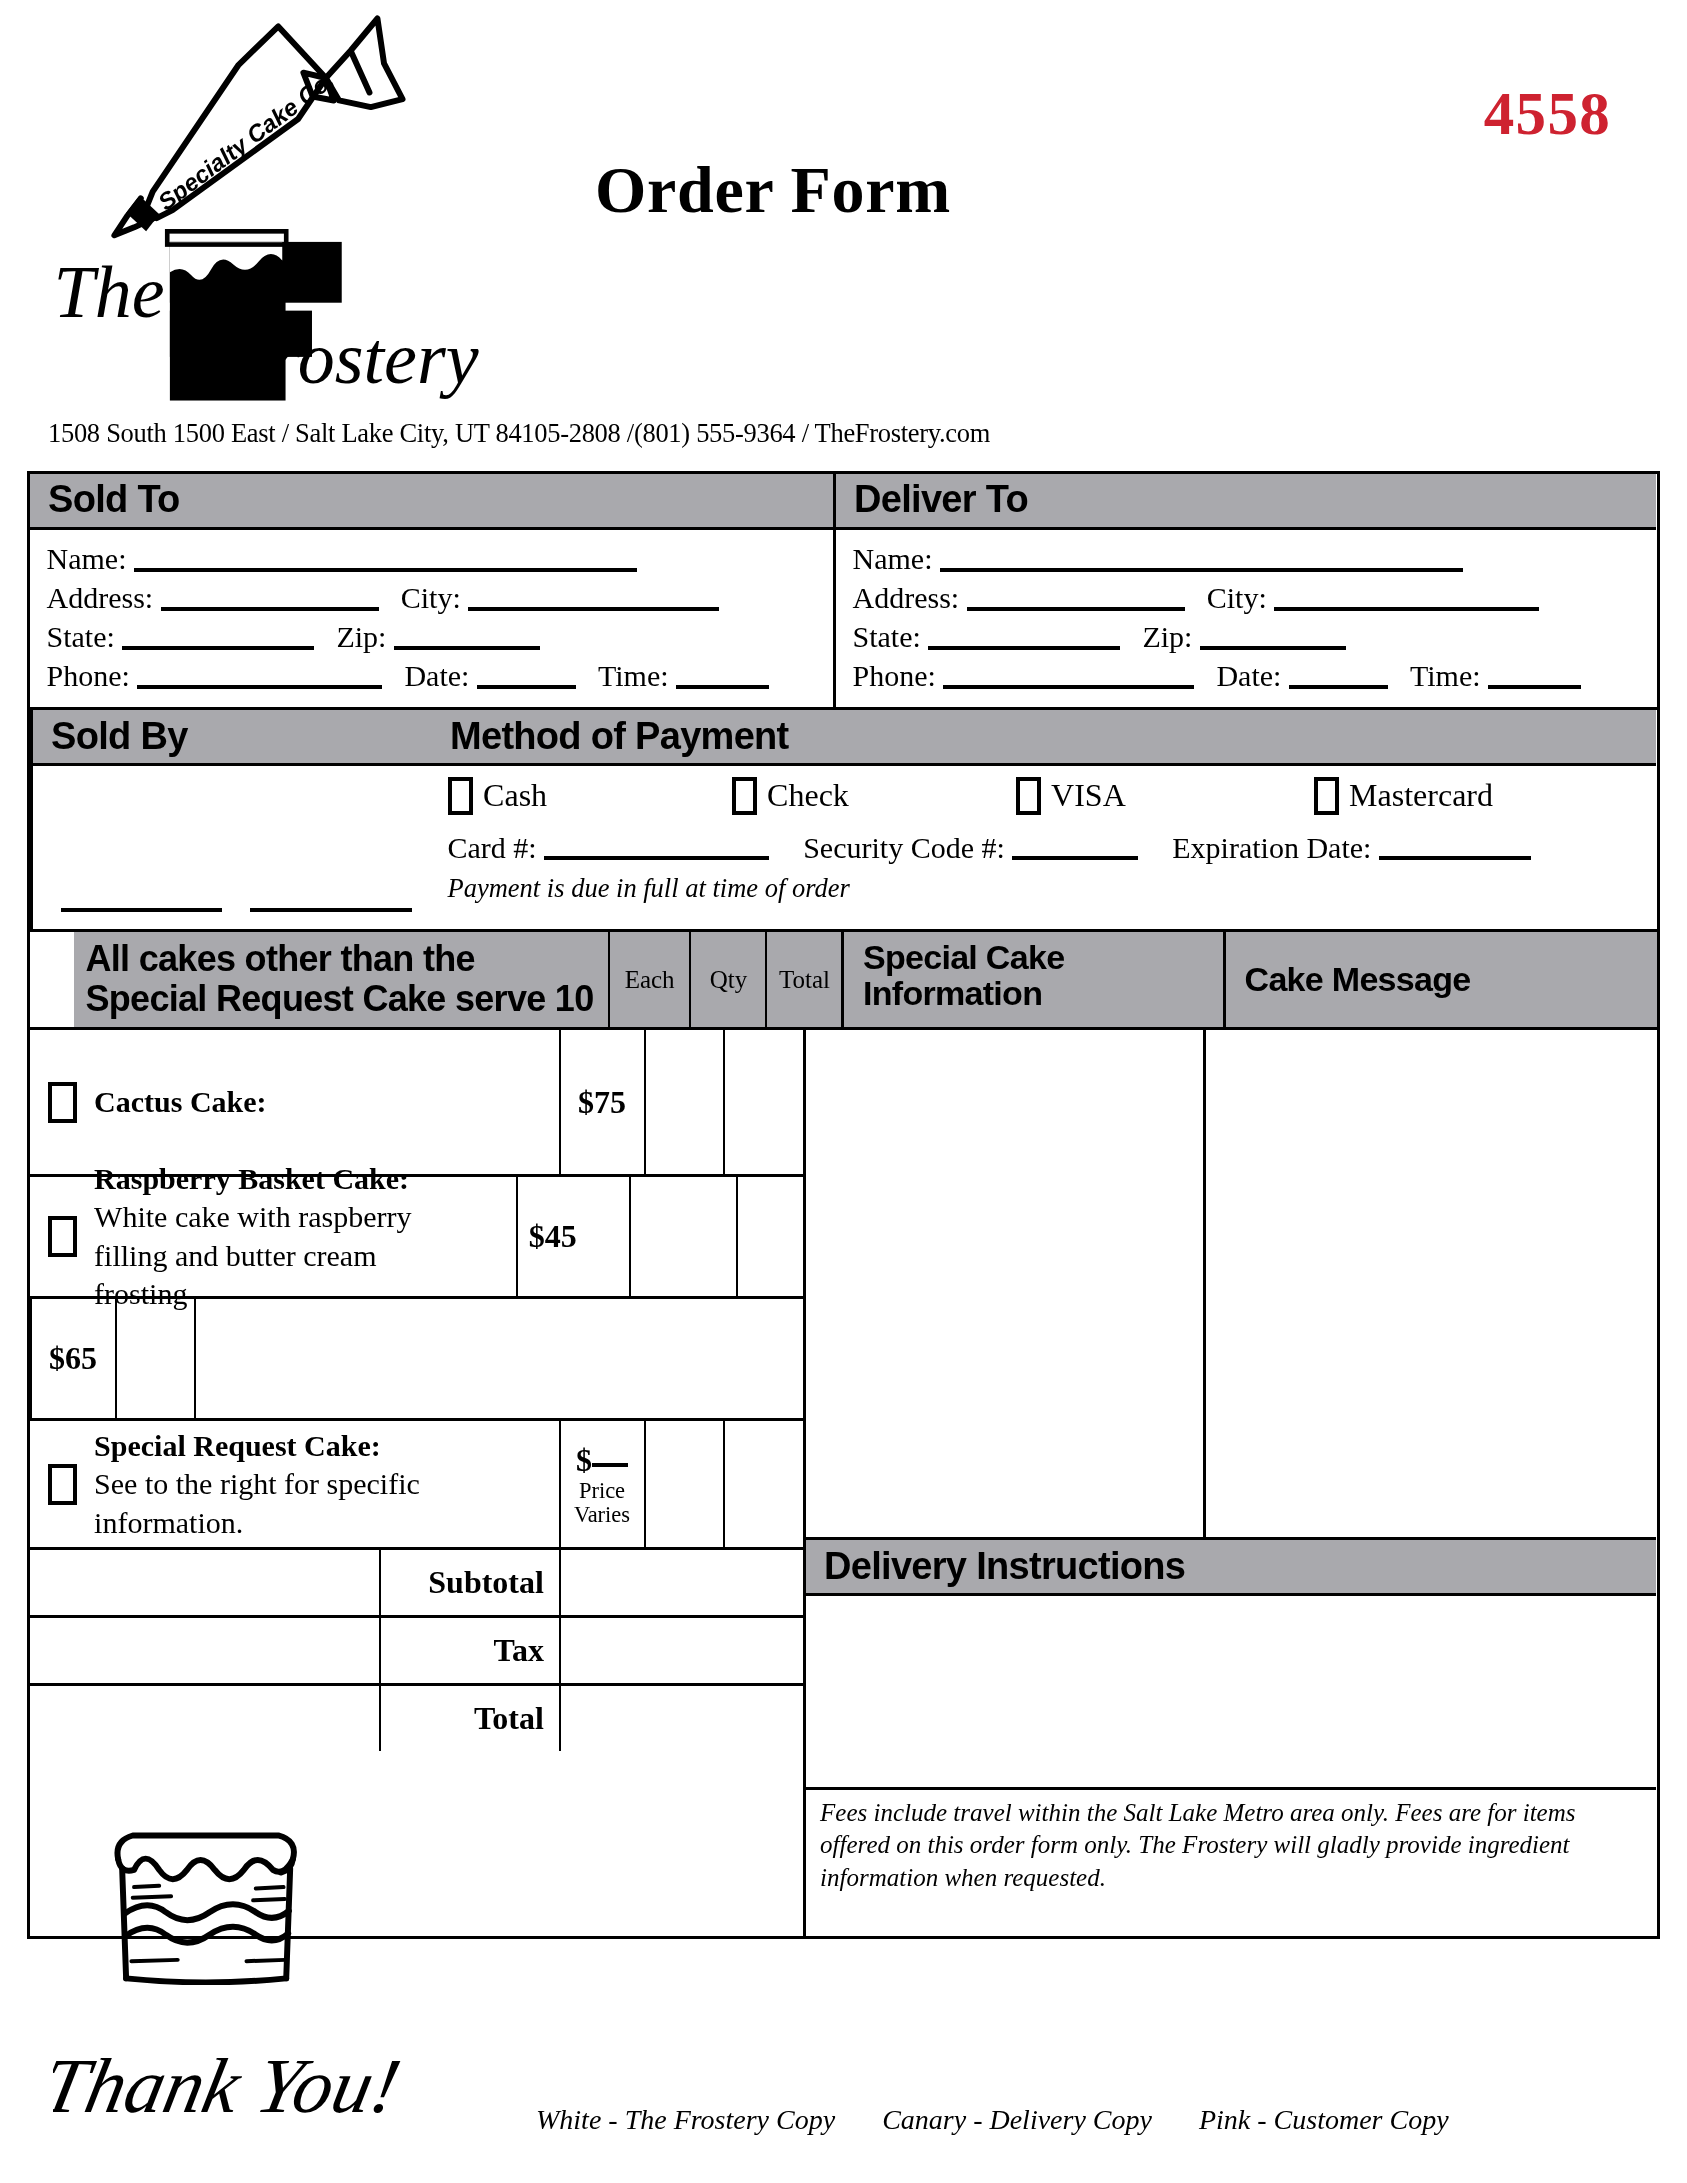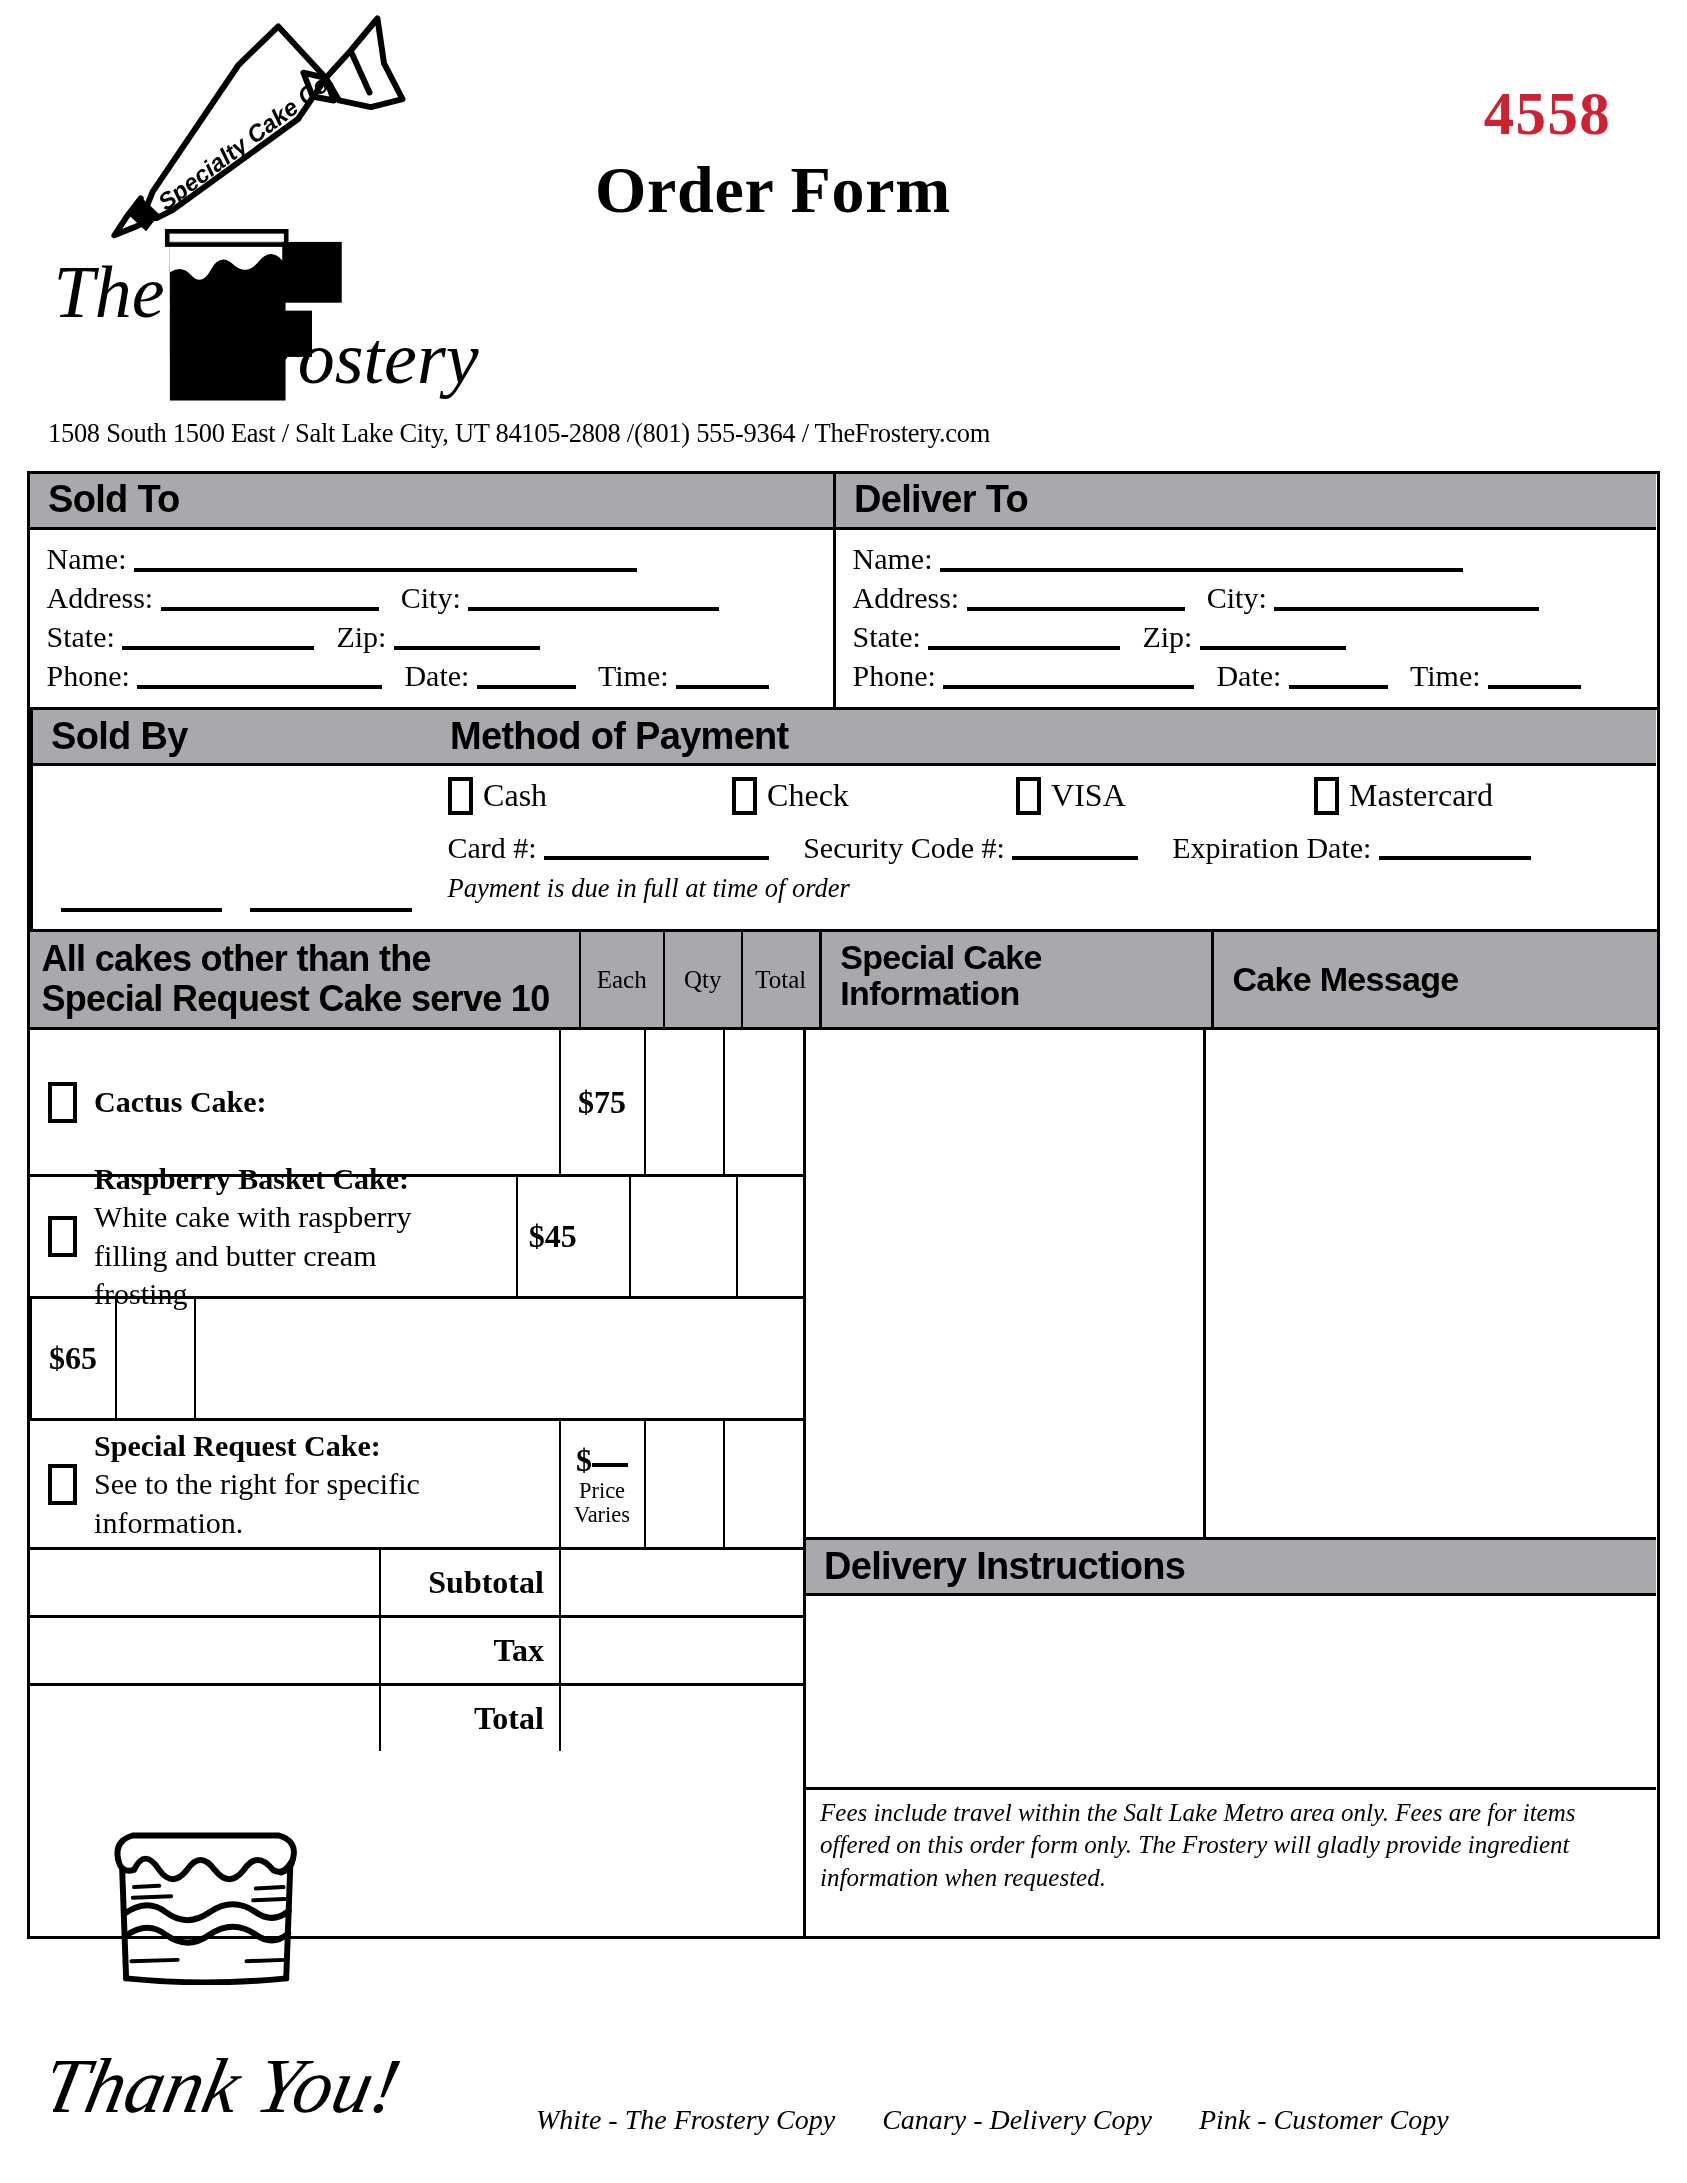--- a/index.html
+++ b/index.html
@@ -271,21 +271,21 @@
             <span class="ul" style="width:126px;"></span>
             <span class="fl" style="margin-left:26.5px;">Expiration Date:</span>
             <span class="ul" style="width:152px;"></span>
           </div>
           <div class="paynote">Payment is due in full at time of  order</div>
         </div>
       </div>
     </div>
 
     <div class="row bt">
-      <div class="cell gray" style="width:556px;">
+      <div class="cell gray" style="width:556px;margin-left:44px;">
         <div class="ct-title">
           <div>All cakes other than the</div>
           <div>Special Request Cake serve 10</div>
         </div>
       </div>
       <div class="cell gray thin-bl colhead" style="width:85px;">Each</div>
       <div class="cell gray thin-bl colhead" style="width:79px;">Qty</div>
       <div class="cell gray thin-bl colhead" style="width:79px;">Total</div>
       <div class="cell gray bl" style="width:397px;">
         <div class="bar small" style="padding-top:6.6px;">

